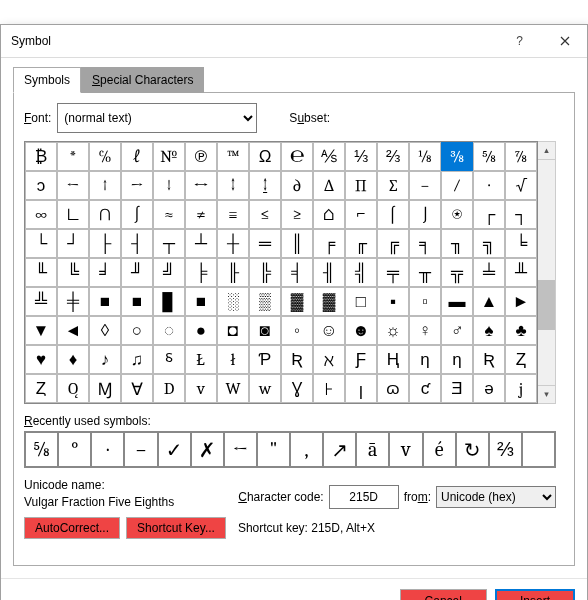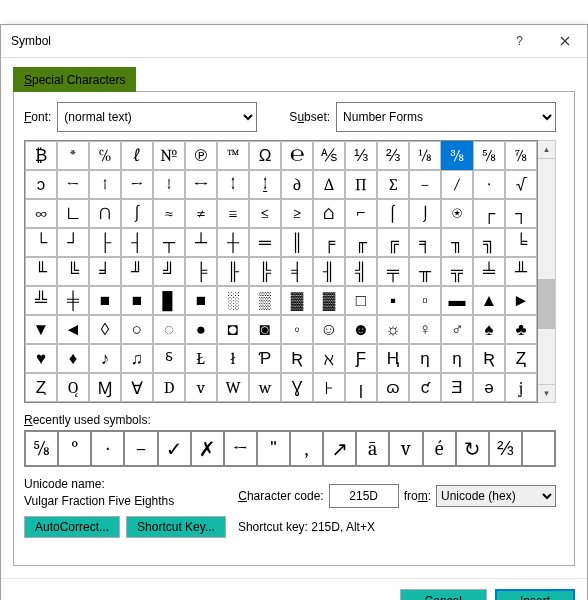--- a/index.html
+++ b/index.html
@@ -2,21 +2,21 @@
 <html><head>
 <meta charset="utf-8">
 <style>
   html, body { margin:0; padding:0; font-family:"Segoe UI", Arial, sans-serif; font-size:12px; color:#000; background:#fff; }
   .window { width:588px; height:600px; border:1px solid #a0a0a0; box-sizing:border-box; background:#fff; display:flex; flex-direction:column; box-shadow:3px 3px 10px rgba(0,0,0,0.2);margin-top:24px; }
   .titlebar { height:32px; display:flex; align-items:center; border-bottom:1px solid #dcdcdc; }
   .titlebar-title { flex:1; padding-left:10px; font-size:12px; }
   .titlebar-btn { width:45px; height:32px; display:flex; align-items:center; justify-content:center; color:#444; }
   .content { flex:1; padding:8px 12px 12px 12px; display:flex; flex-direction:column; box-sizing:border-box; }
   .tabs { display:flex; border-bottom:1px solid #ababab; position:relative; }
-  .tab { padding:5px 10px; font-size:12px; border:1px solid transparent; border-bottom:none; cursor:pointer; position:relative; top:1px; background:#4d7c0f; }
+  .tab { padding:5px 10px; font-size:12px; border:1px solid transparent; border-bottom:none; cursor:pointer; position:relative; top:1px; background:#a3a3a3; }
   .tab.active { border-color:#ababab; background:#fff; border-bottom:1px solid #fff; }
   .tab .ul { text-decoration:underline; }
   .pane { border:1px solid #ababab; border-top:none; flex:1; padding:10px 18px 6px 10px; display:flex; flex-direction:column; }
   .row { display:flex; align-items:center; gap:6px; }
   .label { font-size:12px; white-space:nowrap; }
   .label .ul { text-decoration:underline; }
   select.wide { height:30px; border:1px solid #7a7a7a; font-family:inherit; font-size:12px; padding:1px 2px; background:#fff; }
   .font-select { width:200px; }
   .subset-select { flex:1; }
   .grid-wrap { margin-top:8px; display:flex; }
@@ -30,21 +30,21 @@
   .sb-track { flex:1; }
   .recent-label { margin-top:10px; }
   .recent-grid { display:grid; grid-template-columns:repeat(16, 1fr); grid-template-rows:35px; border:1px solid #888; margin-top:3px; }
   .recent-grid .cell { font-size:20px; border:1px solid #888; }
   .info { display:flex; align-items:flex-end; margin-top:10px; gap:12px; }
   .info-left { display:flex; flex-direction:column; gap:3px; }
   .charcode-row { display:flex; align-items:center; gap:5px; margin-left:auto; }
   input.code { width:60px; height:20px; border:1px solid #7a7a7a; font-family:inherit; font-size:12px; padding:1px 4px;text-align:center; }
   select.from { width:120px; height:22px; border:1px solid #7a7a7a; font-family:inherit; font-size:12px; }
   .buttons-row { display:flex; align-items:center; gap:6px; margin-top:8px; }
-  .btn { padding:3px 10px; border:1px solid #adadad; background:#14b8a6; font-family:inherit; font-size:12px; cursor:pointer; }
+  .btn { padding:3px 10px; border:1px solid #adadad; background:#ef4444; font-family:inherit; font-size:12px; cursor:pointer; }
   .shortcut-text { margin-left:6px; font-size:12px; }
   .footer { display:flex; justify-content:flex-end; gap:8px; padding:10px 12px; border-top:1px solid #e5e5e5; }
   .footer .btn { padding:4px 24px; }
   .footer .btn.primary { border:1px solid #0078d7; box-shadow:inset 0 0 0 1px #0078d7; }
   svg { display:block; }
 </style>
 </head>
 <body>
 
 <div class="window">
@@ -53,34 +53,32 @@
     <div class="titlebar-btn">?</div>
     <div class="titlebar-btn">
       <svg width="10" height="10" viewBox="0 0 10 10">
           <path d="M1 1 L9 9 M9 1 L1 9" stroke="#333" stroke-width="1.2"></path>
         </svg>
     </div>
   </div>
 
   <div class="content">
     <div class="tabs">
+      <div class="tab active"><span>Symbols</span></div>
       <div class="tab"><span class="ul">S</span><span>pecial Characters</span></div>
     </div>
 
     <div class="pane">
       <div class="row">
         <span class="label"><span class="ul">F</span>ont:</span>
         <select class="wide font-select">
           <option>(normal text)</option>
         </select>
         <span style="width:20px"></span>
         <span class="label">S<span class="ul">u</span>bset:</span>
-        <select class="wide subset-select">
-          <option>Number Forms</option>
-        </select>
       </div>
 
       <div class="grid-wrap">
         <div class="grid" id="main-grid">
             <div class="cell">₿</div>
             <div class="cell">*</div>
             <div class="cell">℅</div>
             <div class="cell">ℓ</div>
             <div class="cell">№</div>
             <div class="cell">℗</div>

